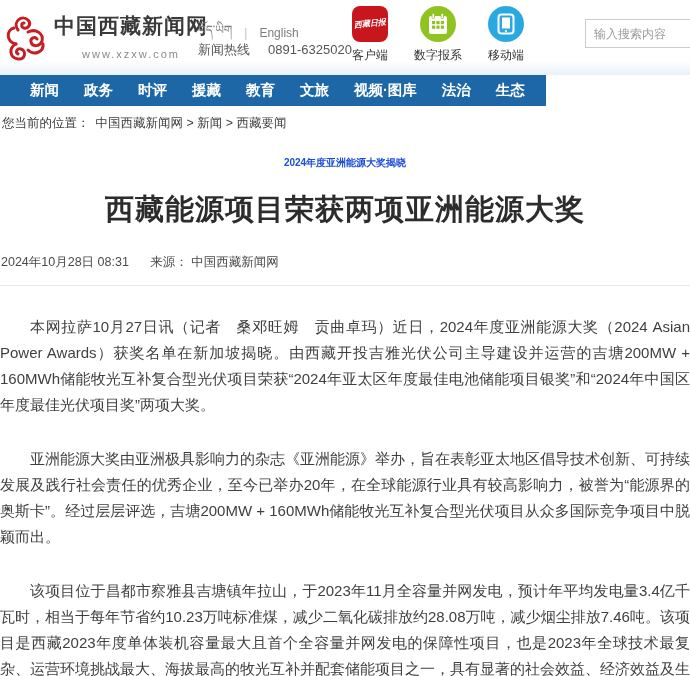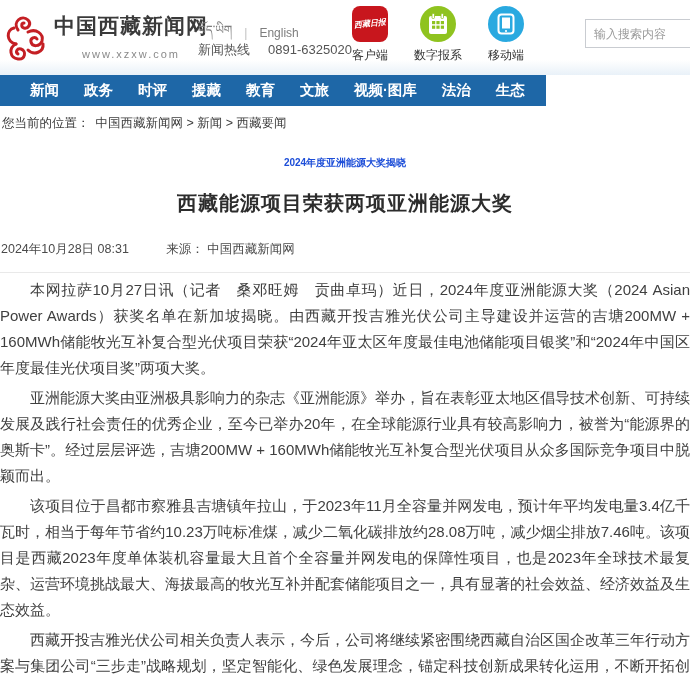--- a/index.html
+++ b/index.html
@@ -41,28 +41,28 @@
   
   .nav { width:546px; height:31px; background:#1e67a7; }
   .nav ul { list-style:none; display:flex; align-items:center; height:31px; padding-left:30px; gap:25px; }
   .nav li { color:#ffffff; font-size:14.5px; font-weight:600; white-space:nowrap; cursor:pointer; }
   
   .breadcrumb { padding:9px 0 0 2px; font-size:12.5px; color:#3c3c3c; }
   .breadcrumb .path { margin-left:6px; cursor:pointer; }
   
   .article { width:690px; }
   .kicker { margin-top:24px; text-align:center; font-size:10px; font-weight:bold; color:#1d4ed8; }
-  .title  { margin-top:20px; text-align:center; font-size:20px; font-weight:bold; color:#2c2c2c; letter-spacing:1px; }
+  .title  { margin-top:20px; text-align:center; font-size:29px; font-weight:bold; color:#2c2c2c; letter-spacing:1px; }
   .meta   { margin-top:24px; font-size:12.5px; color:#4a4a4a; padding-left:1px; }
-  .meta .src-label { margin-left:34px;text-align:center; }
+  .meta .src-label { margin-left:18px;text-align:center; }
   .divider { margin-top:14px; border:none; border-top:1px solid #e9e9e9; width:690px; }
   .body-text { margin-top:4px; }
   .body-text p {
     font-size:15px; line-height:26px; color:#3f3f3f;
-    text-indent:2em; text-align:justify; margin-top:4px;
+    text-indent:2em; text-align:justify; margin-top:28px;
   }
 </style>
 </head>
 <body>
 
 <div class="header">
 
   <div class="logo-group">
     <svg class="logo-icon" viewBox="0 0 46 52">
       <g fill="none" stroke="#c41f24" stroke-width="3" stroke-linecap="round">

